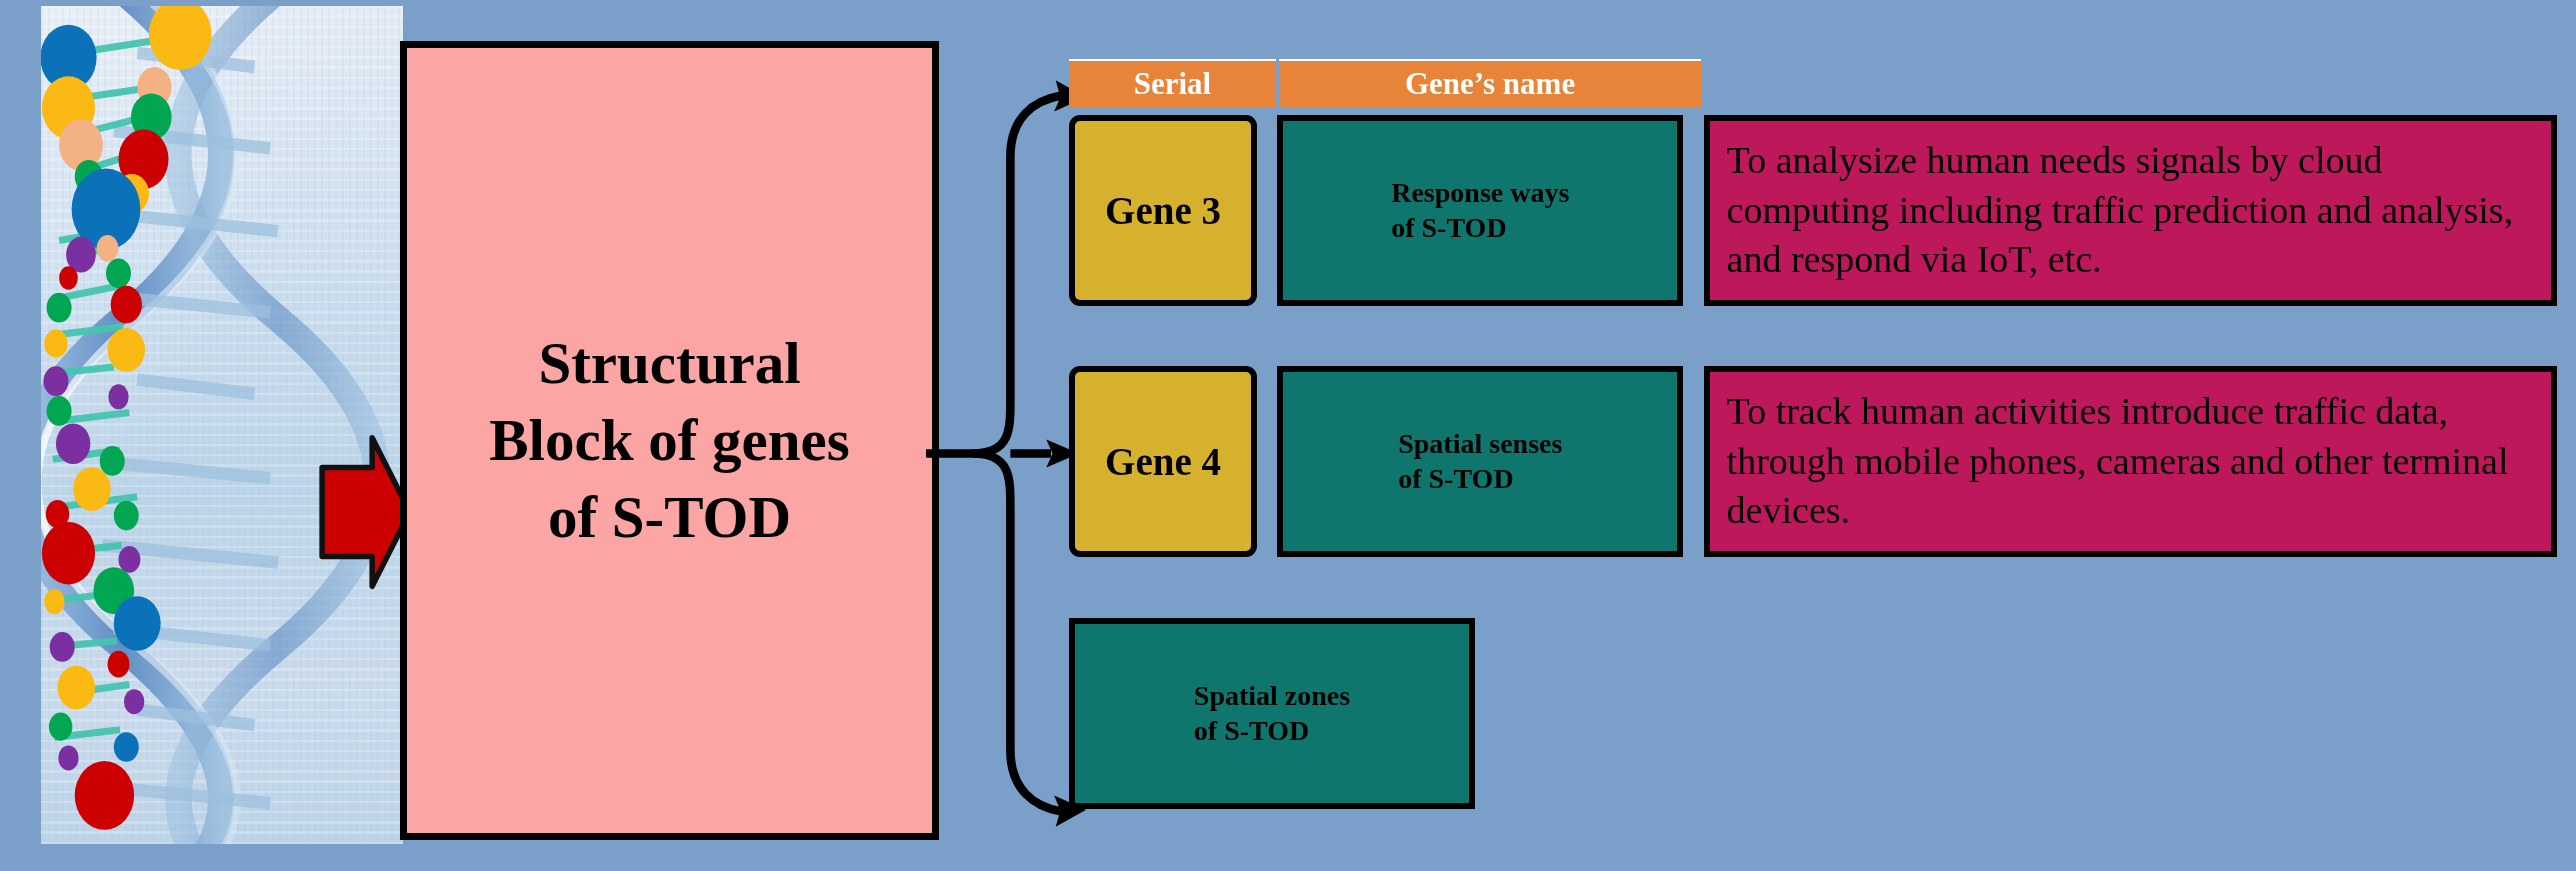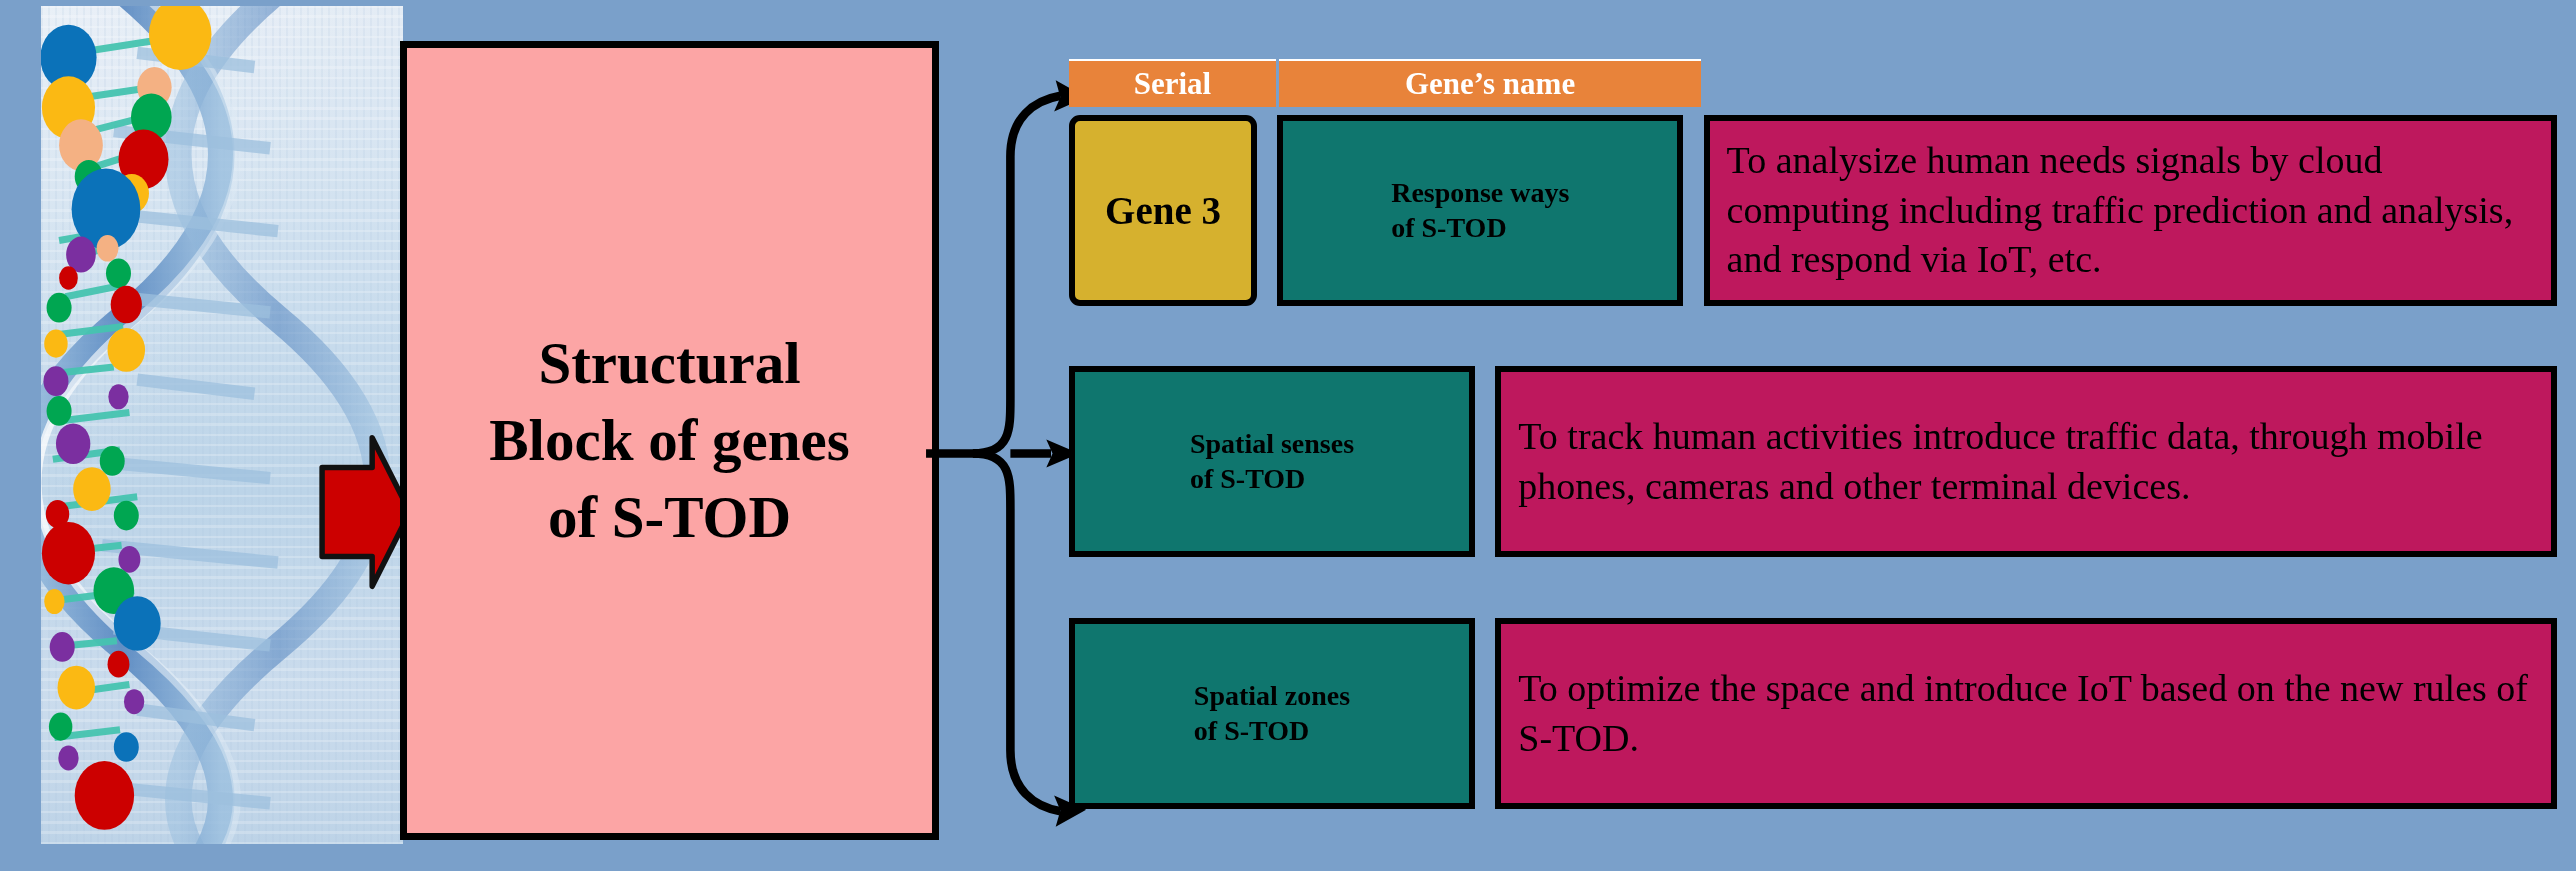--- a/index.html
+++ b/index.html
@@ -286,26 +286,26 @@
     </div>
 
     <div class="data-row row-1">
       <div class="cell cell-serial">Gene 3</div>
       <div class="cell cell-name">Response ways
 of S-TOD</div>
       <div class="cell cell-conn">To analysize human needs signals by cloud computing including traffic prediction and analysis, and respond via IoT, etc.</div>
     </div>
 
     <div class="data-row row-2">
+      <div class="cell cell-serial">Gene 4</div>
       <div class="cell cell-name">Spatial senses
 of S-TOD</div>
       <div class="cell cell-conn">To track human activities introduce traffic data, through  mobile phones, cameras and other terminal devices.</div>
     </div>
 
     <div class="data-row row-3">
       <div class="cell cell-name">Spatial zones
 of S-TOD</div>
-      <div class="cell cell-conn">To optimize the space and introduce IoT based on the new rules of S-TOD.</div>
     </div>
 
   </div>
 </div>
 
 
 </body></html>

